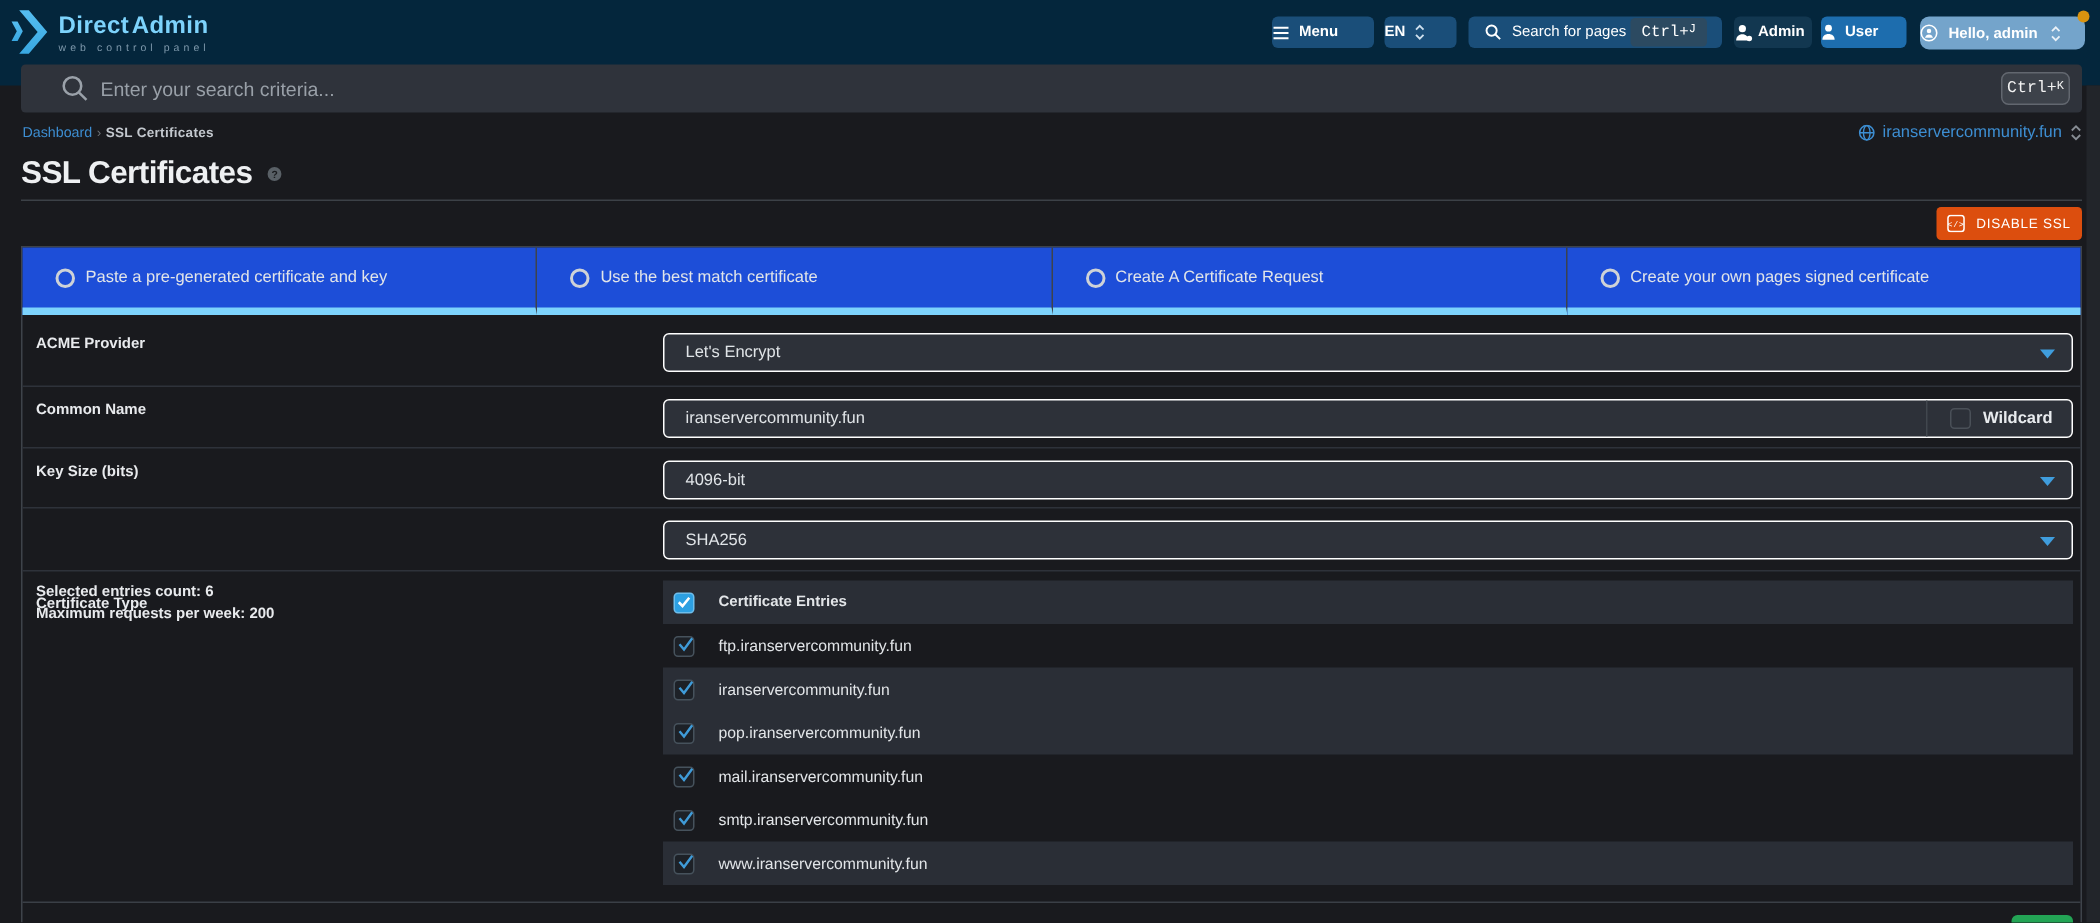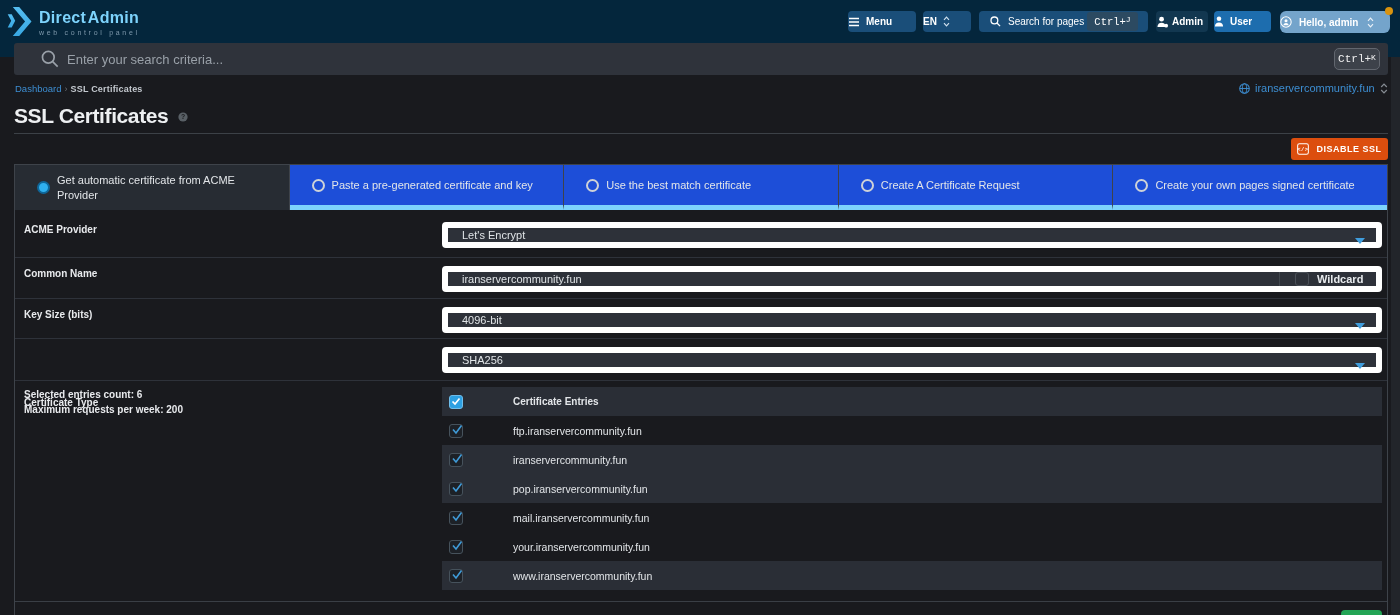--- a/index.html
+++ b/index.html
@@ -26,47 +26,47 @@
   .breadcrumb { position:absolute; left:15px; top:83px; font-size:9px; color:#c3c8ce; }
   .breadcrumb a { color:#3d8ed2; text-decoration:none; font-size:9.5px; }
   .breadcrumb .sep { color:#6b7076; margin:0 3px; }
   .breadcrumb .cur { font-weight:700; letter-spacing:0.2px; }
   .domainpick { position:absolute; top:82px; left:1239px; font-size:11px; color:#3d8ed2; display:flex; align-items:center; }
 
   
   h1 { position:absolute; left:14px; top:104px; font-size:21px; font-weight:700; color:#eef0f2; letter-spacing:-0.4px; }
   .hr1 { position:absolute; left:14px; top:133px; width:1374px; border-top:1px solid #3c4147; }
   .disable-btn { position:absolute; left:1291px; top:138px; width:97px; height:22px; background:#dc4e0e; border-radius:3px;
-                 color:#fff; font-size:9px; font-weight:700; letter-spacing:0.5px;
+                 color:#fff; font-size:9px; font-weight:400; letter-spacing:0.5px;
                  display:flex; align-items:center; justify-content:center; gap:7px; }
 
   
   .panel { position:absolute; left:14px; top:164px; width:1374px; height:451px;
            background:#191a1e; border:1px solid #3e434a; border-bottom:none; }
   .tabs { display:flex; height:45px; }
   .tab { flex:1 1 0; background:#1d4ed8; border-right:1px solid #3e434a; border-bottom:5px solid #7dd3fc;
          display:flex; align-items:center; padding:0 0 0 22px; gap:7px; color:#e2e5e8; font-size:11px; white-space:nowrap; }
   .tab:last-child { border-right:none; }
   .tab.active { background:#272c33; border-bottom:none; white-space:normal; line-height:15px; }
   .radio { width:13px; height:13px; border-radius:50%; border:2px solid #ced2d7; flex:0 0 auto; }
   .radio.on { border:2.5px solid #0f679a; background:#2fb0ef; }
 
   .frow { position:relative; border-bottom:1px solid #2e323a; }
   .frow .lbl { position:absolute; left:9px; font-size:10px; font-weight:700; color:#e8eaed; }
-  .ctrl { position:absolute; left:427px; width:940px; height:26px; background:#2d3139; border:6px solid #ffffff;
+  .ctrl { position:absolute; left:427px; width:940px; height:26px; background:#2d3139; border:1px solid #ffffff;
           border-radius:4px; color:#e0e4e7; font-size:11px; display:flex; align-items:center; padding:0 14px; }
   .caret-down { position:absolute; right:11px; top:10px; width:0; height:0;
                 border-left:5.5px solid transparent; border-right:5.5px solid transparent; border-top:6px solid #3f9ddd; }
 
   
   .tbl { position:absolute; left:427px; top:6px; width:940px; }
   .trow { height:29px; display:flex; align-items:center; color:#e2e5e8; font-size:10.5px; }
   .trow.light { background:#2a2e36; }
   .trow .cb { margin-left:7px; width:14px; height:14px; flex:0 0 auto; }
-  .trow .txt { margin-left:50px; }
+  .trow .txt { margin-left:16px; }
   .cb-on { width:14px; height:14px; border-radius:3px; background:#2da0e2; border:1px solid #6fbdea;
            display:flex; align-items:center; justify-content:center; }
   .cb-row { width:14px; height:14px; border-radius:3px; border:1px solid #46525c; background:#1d2127;
             display:flex; align-items:center; justify-content:center; }
   .cb-empty { width:14px; height:14px; border-radius:3px; border:1.5px solid #4a5058; background:transparent; flex:0 0 auto; }
 
   .greenbtn { position:absolute; left:1326px; top:445px; width:41px; height:14px; background:#23a455; border-radius:4px; }
 
   .scrolltrack { position:absolute; left:1391px; top:57px; width:9px; height:558px; background:#22252a; }
 </style>
@@ -165,24 +165,20 @@
 <div class="disable-btn">
   <svg width="12" height="12" viewBox="0 0 13 13">
       <rect x="0.7" y="0.7" width="11.6" height="11.6" rx="2" stroke="#fff" stroke-width="1.1" fill="none"></rect>
       <text x="6.5" y="8.8" font-size="6" fill="#fff" text-anchor="middle" font-family="Liberation Mono">&lt;/&gt;</text>
     </svg>
   DISABLE SSL
 </div>
 
 <div class="panel">
   <div class="tabs">
-    <div class="tab active">
-        <span class="radio on"></span>
-        <span style="display:inline-block; width:195px;">Get automatic certificate from ACME Provider</span>
-      </div>
     <div class="tab">
         <span class="radio"></span>
         <span>Paste a pre-generated certificate and key</span>
       </div>
     <div class="tab">
         <span class="radio"></span>
         <span>Use the best match certificate</span>
       </div>
     <div class="tab">
         <span class="radio"></span>
@@ -274,21 +270,21 @@
           <span class="txt">mail.iranservercommunity.fun</span>
         </div>
       <div class="trow">
           <span class="cb">
             <span class="cb-row">
               <svg width="12" height="11" viewBox="0 0 12 11" style="margin:-3px -2px 0 0;">
                 <path d="M2 5.5 5 9 10.5 1.5" stroke="#3f9bd8" stroke-width="1.6" fill="none"></path>
               </svg>
             </span>
           </span>
-          <span class="txt">your.iranservercommunity.fun</span>
+          <span class="txt">smtp.iranservercommunity.fun</span>
         </div>
       <div class="trow light">
           <span class="cb">
             <span class="cb-row">
               <svg width="12" height="11" viewBox="0 0 12 11" style="margin:-3px -2px 0 0;">
                 <path d="M2 5.5 5 9 10.5 1.5" stroke="#3f9bd8" stroke-width="1.6" fill="none"></path>
               </svg>
             </span>
           </span>
           <span class="txt">www.iranservercommunity.fun</span>

